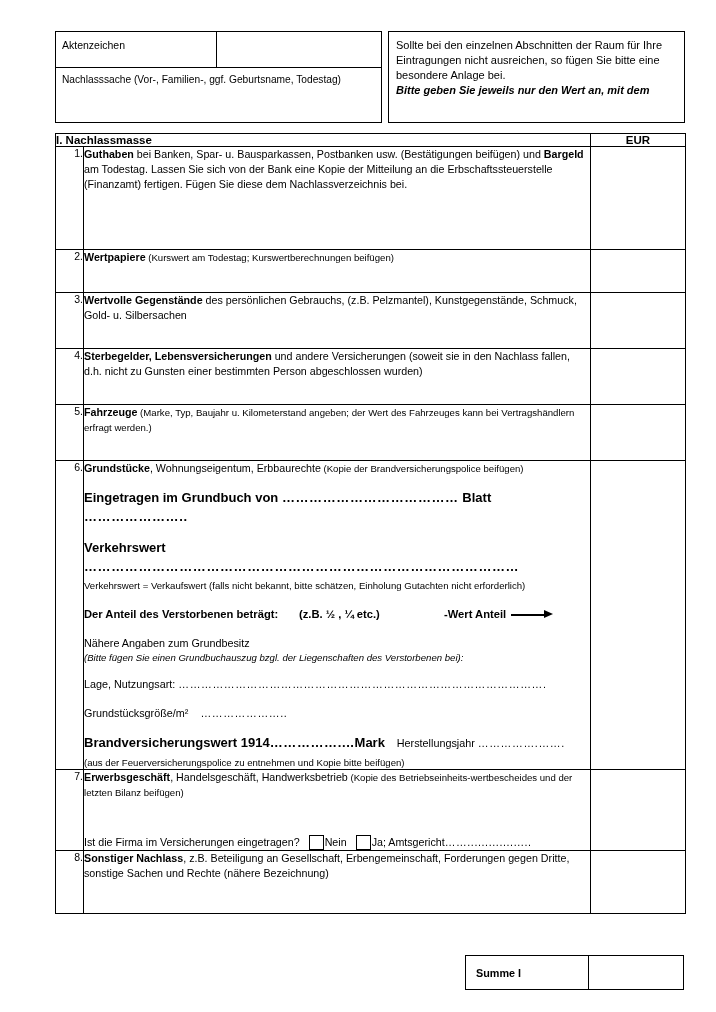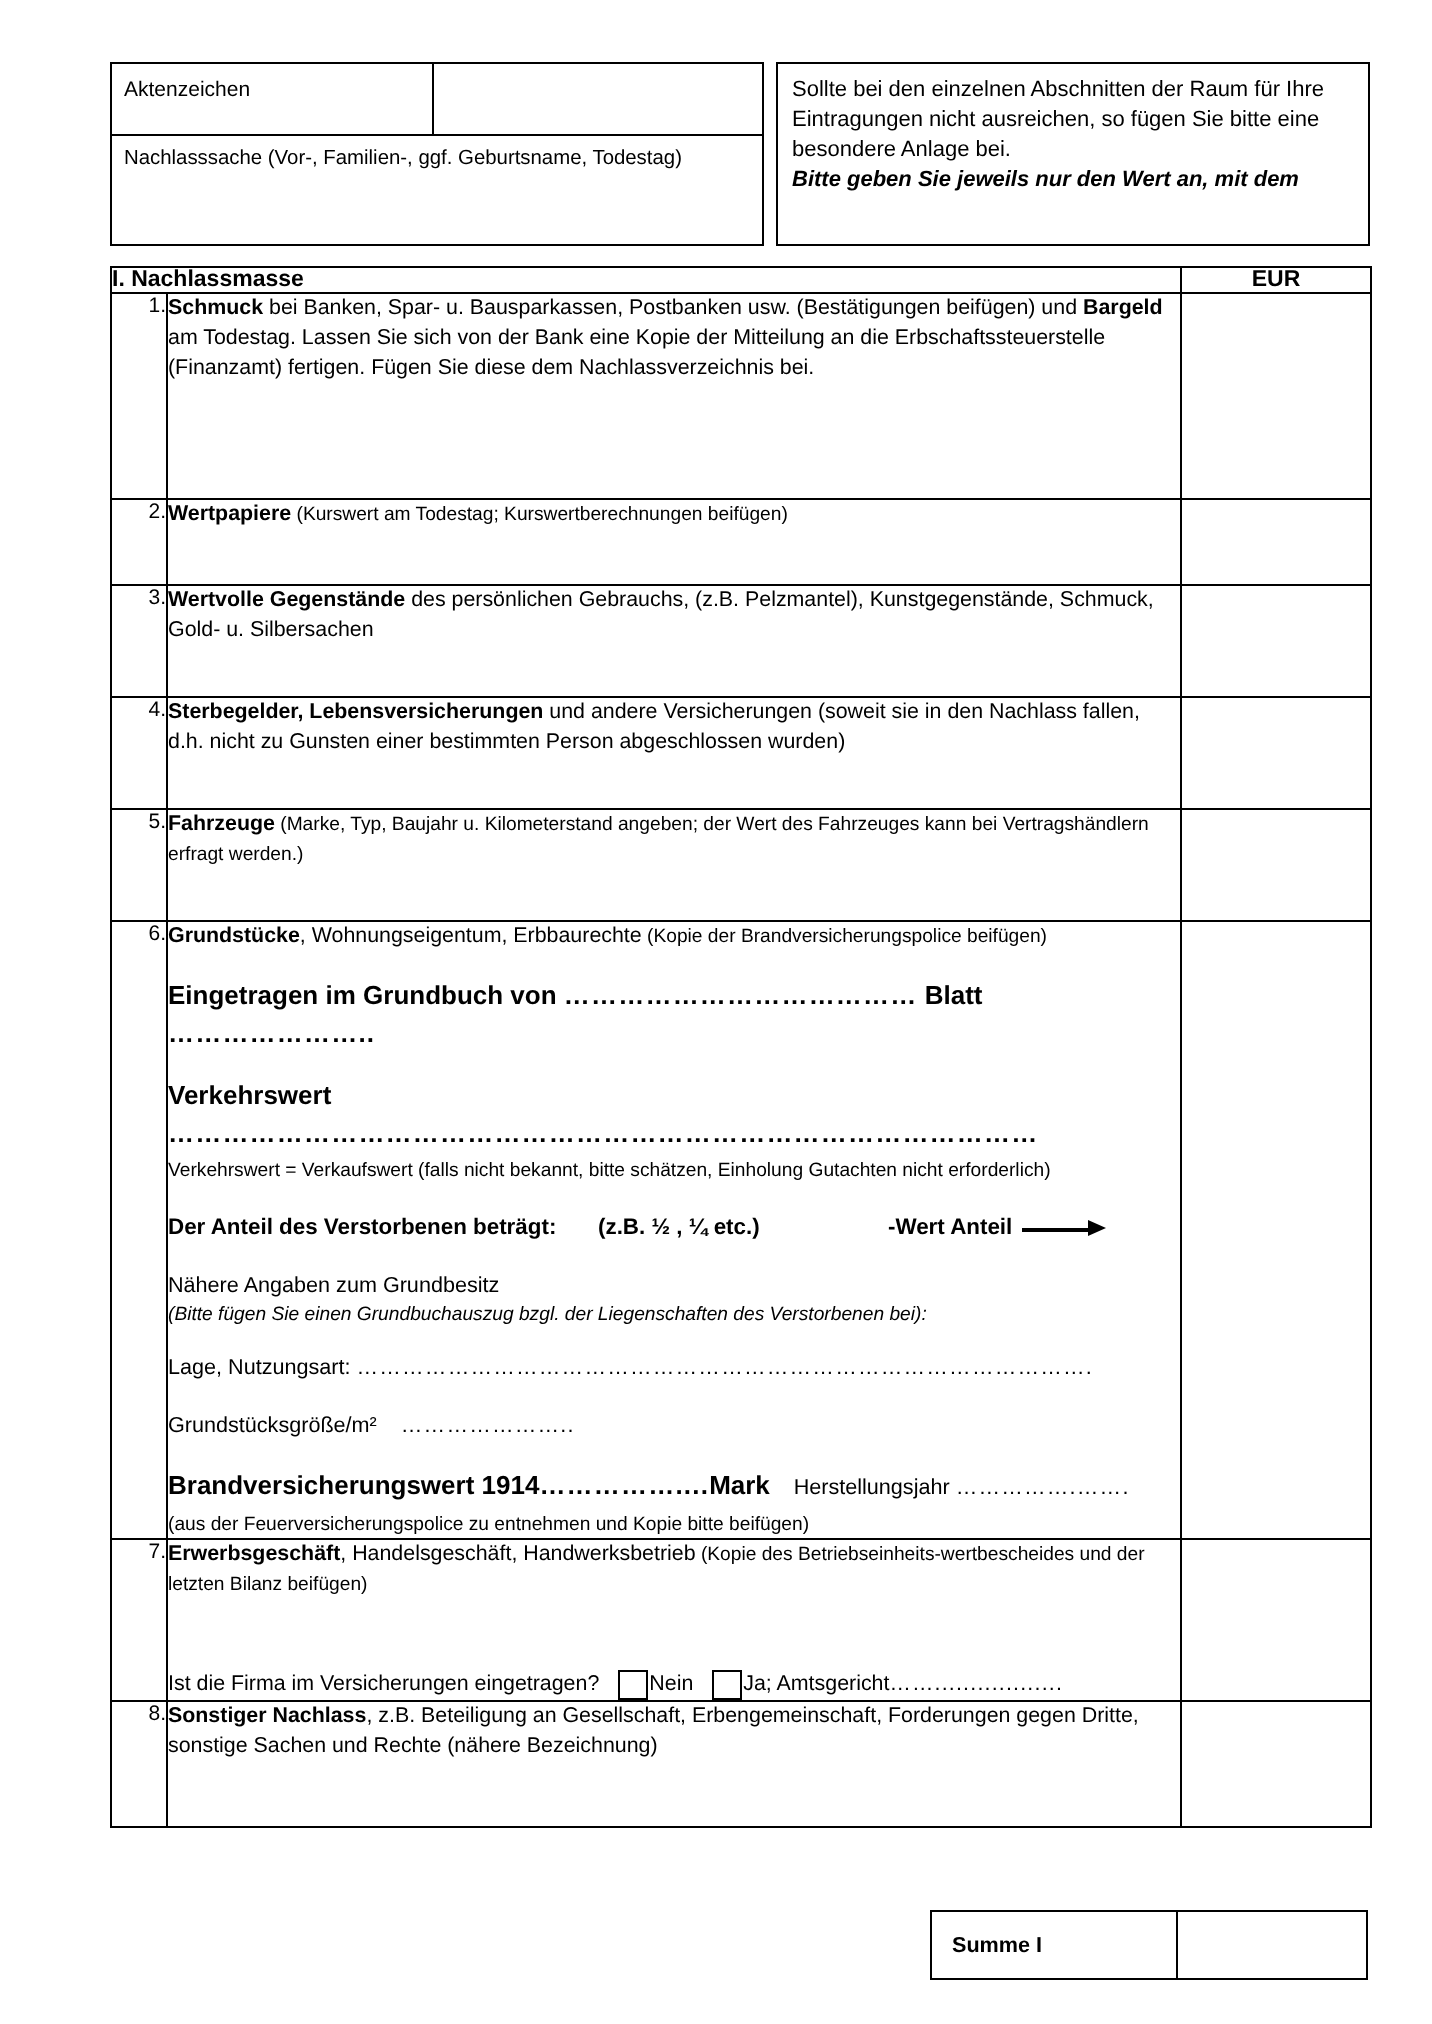--- a/index.html
+++ b/index.html
@@ -239,21 +239,21 @@
 
       <tbody>
           <tr>
         <td colspan="2" class="sec-title">I. Nachlassmasse</td>
         <td class="eur-head">EUR</td>
       </tr>
 
       <tr>
         <td class="num">1.</td>
         <td class="body-cell" style="height:102px;">
-          <span class="b">Schmuck</span><span> bei Banken, Spar- u. Bausparkassen, Postbanken usw. (Bestätigungen beifügen) und </span><span class="b">Bargeld</span><span> am Todestag. Lassen Sie sich von der Bank eine Kopie der Mitteilung an die Erbschaftssteuerstelle (Finanzamt) fertigen. Fügen Sie diese dem Nachlassverzeichnis bei.</span>
+          <span class="b">Guthaben</span><span> bei Banken, Spar- u. Bausparkassen, Postbanken usw. (Bestätigungen beifügen) und </span><span class="b">Bargeld</span><span> am Todestag. Lassen Sie sich von der Bank eine Kopie der Mitteilung an die Erbschaftssteuerstelle (Finanzamt) fertigen. Fügen Sie diese dem Nachlassverzeichnis bei.</span>
         </td>
         <td></td>
       </tr>
 
       <tr>
         <td class="num">2.</td>
         <td class="body-cell" style="height:42px;">
           <span class="b">Wertpapiere</span><span class="sm"> (Kurswert am Todestag; Kurswertberechnungen beifügen)</span>
         </td>
         <td></td>

